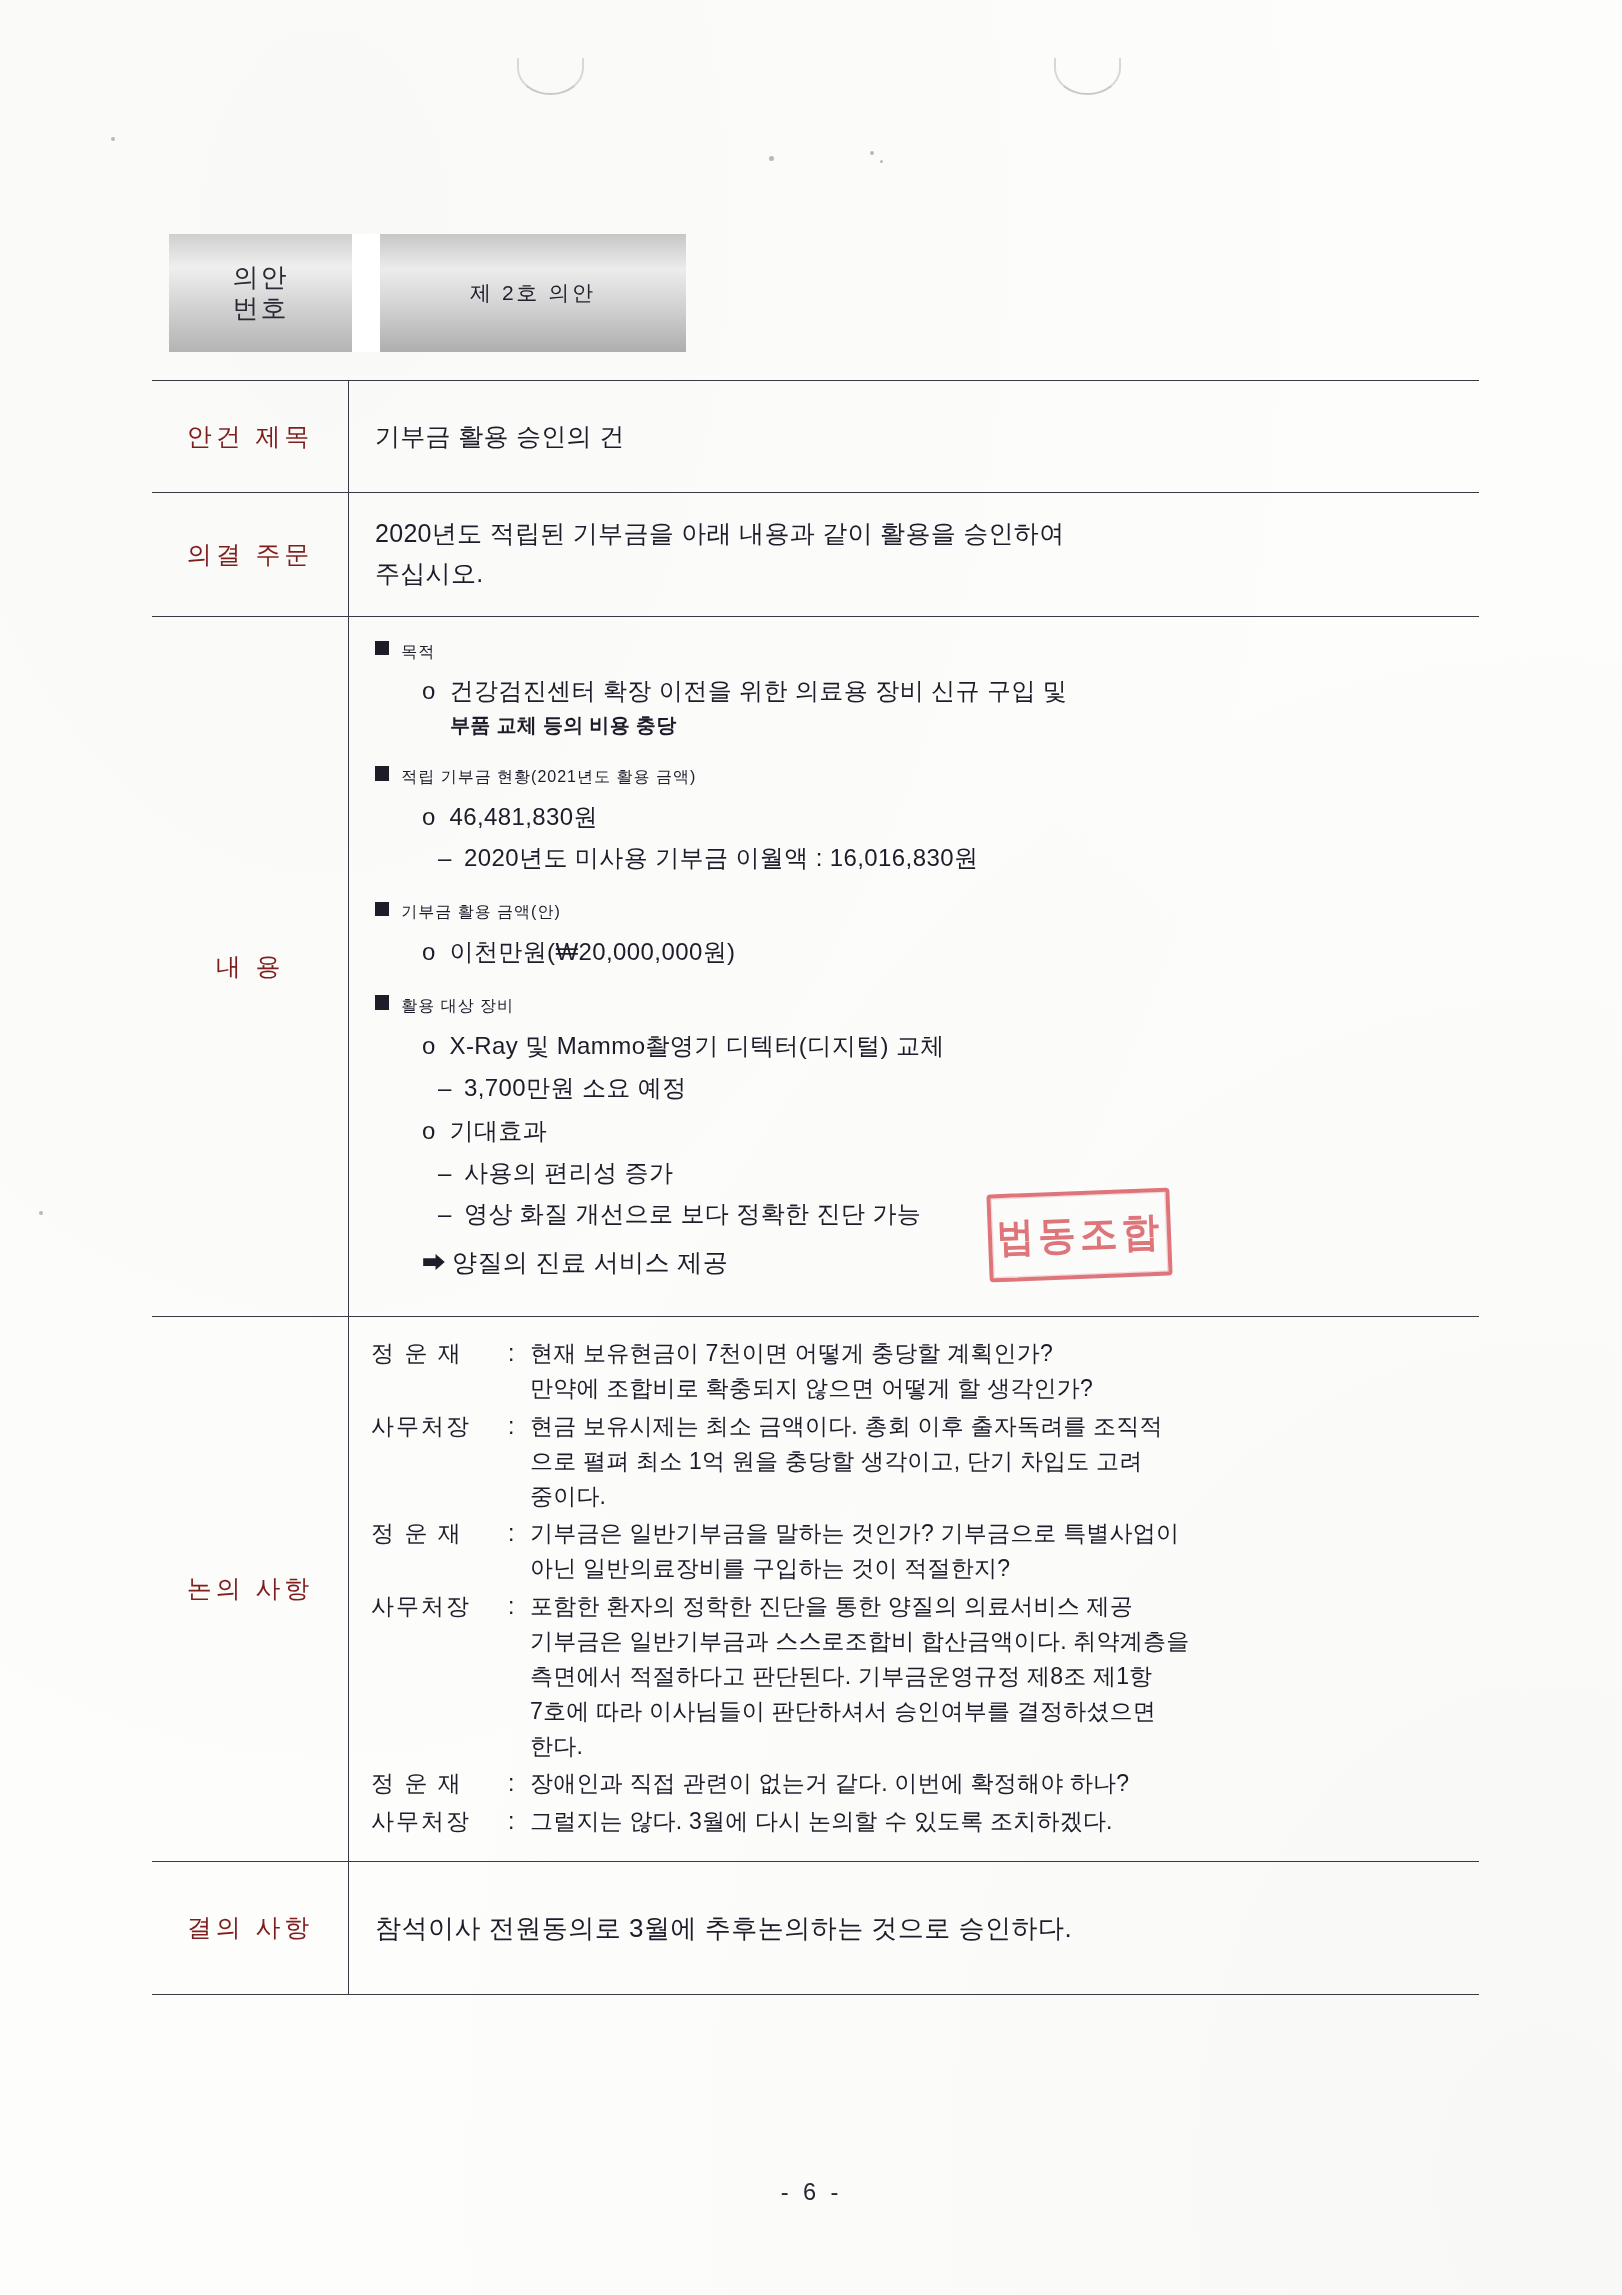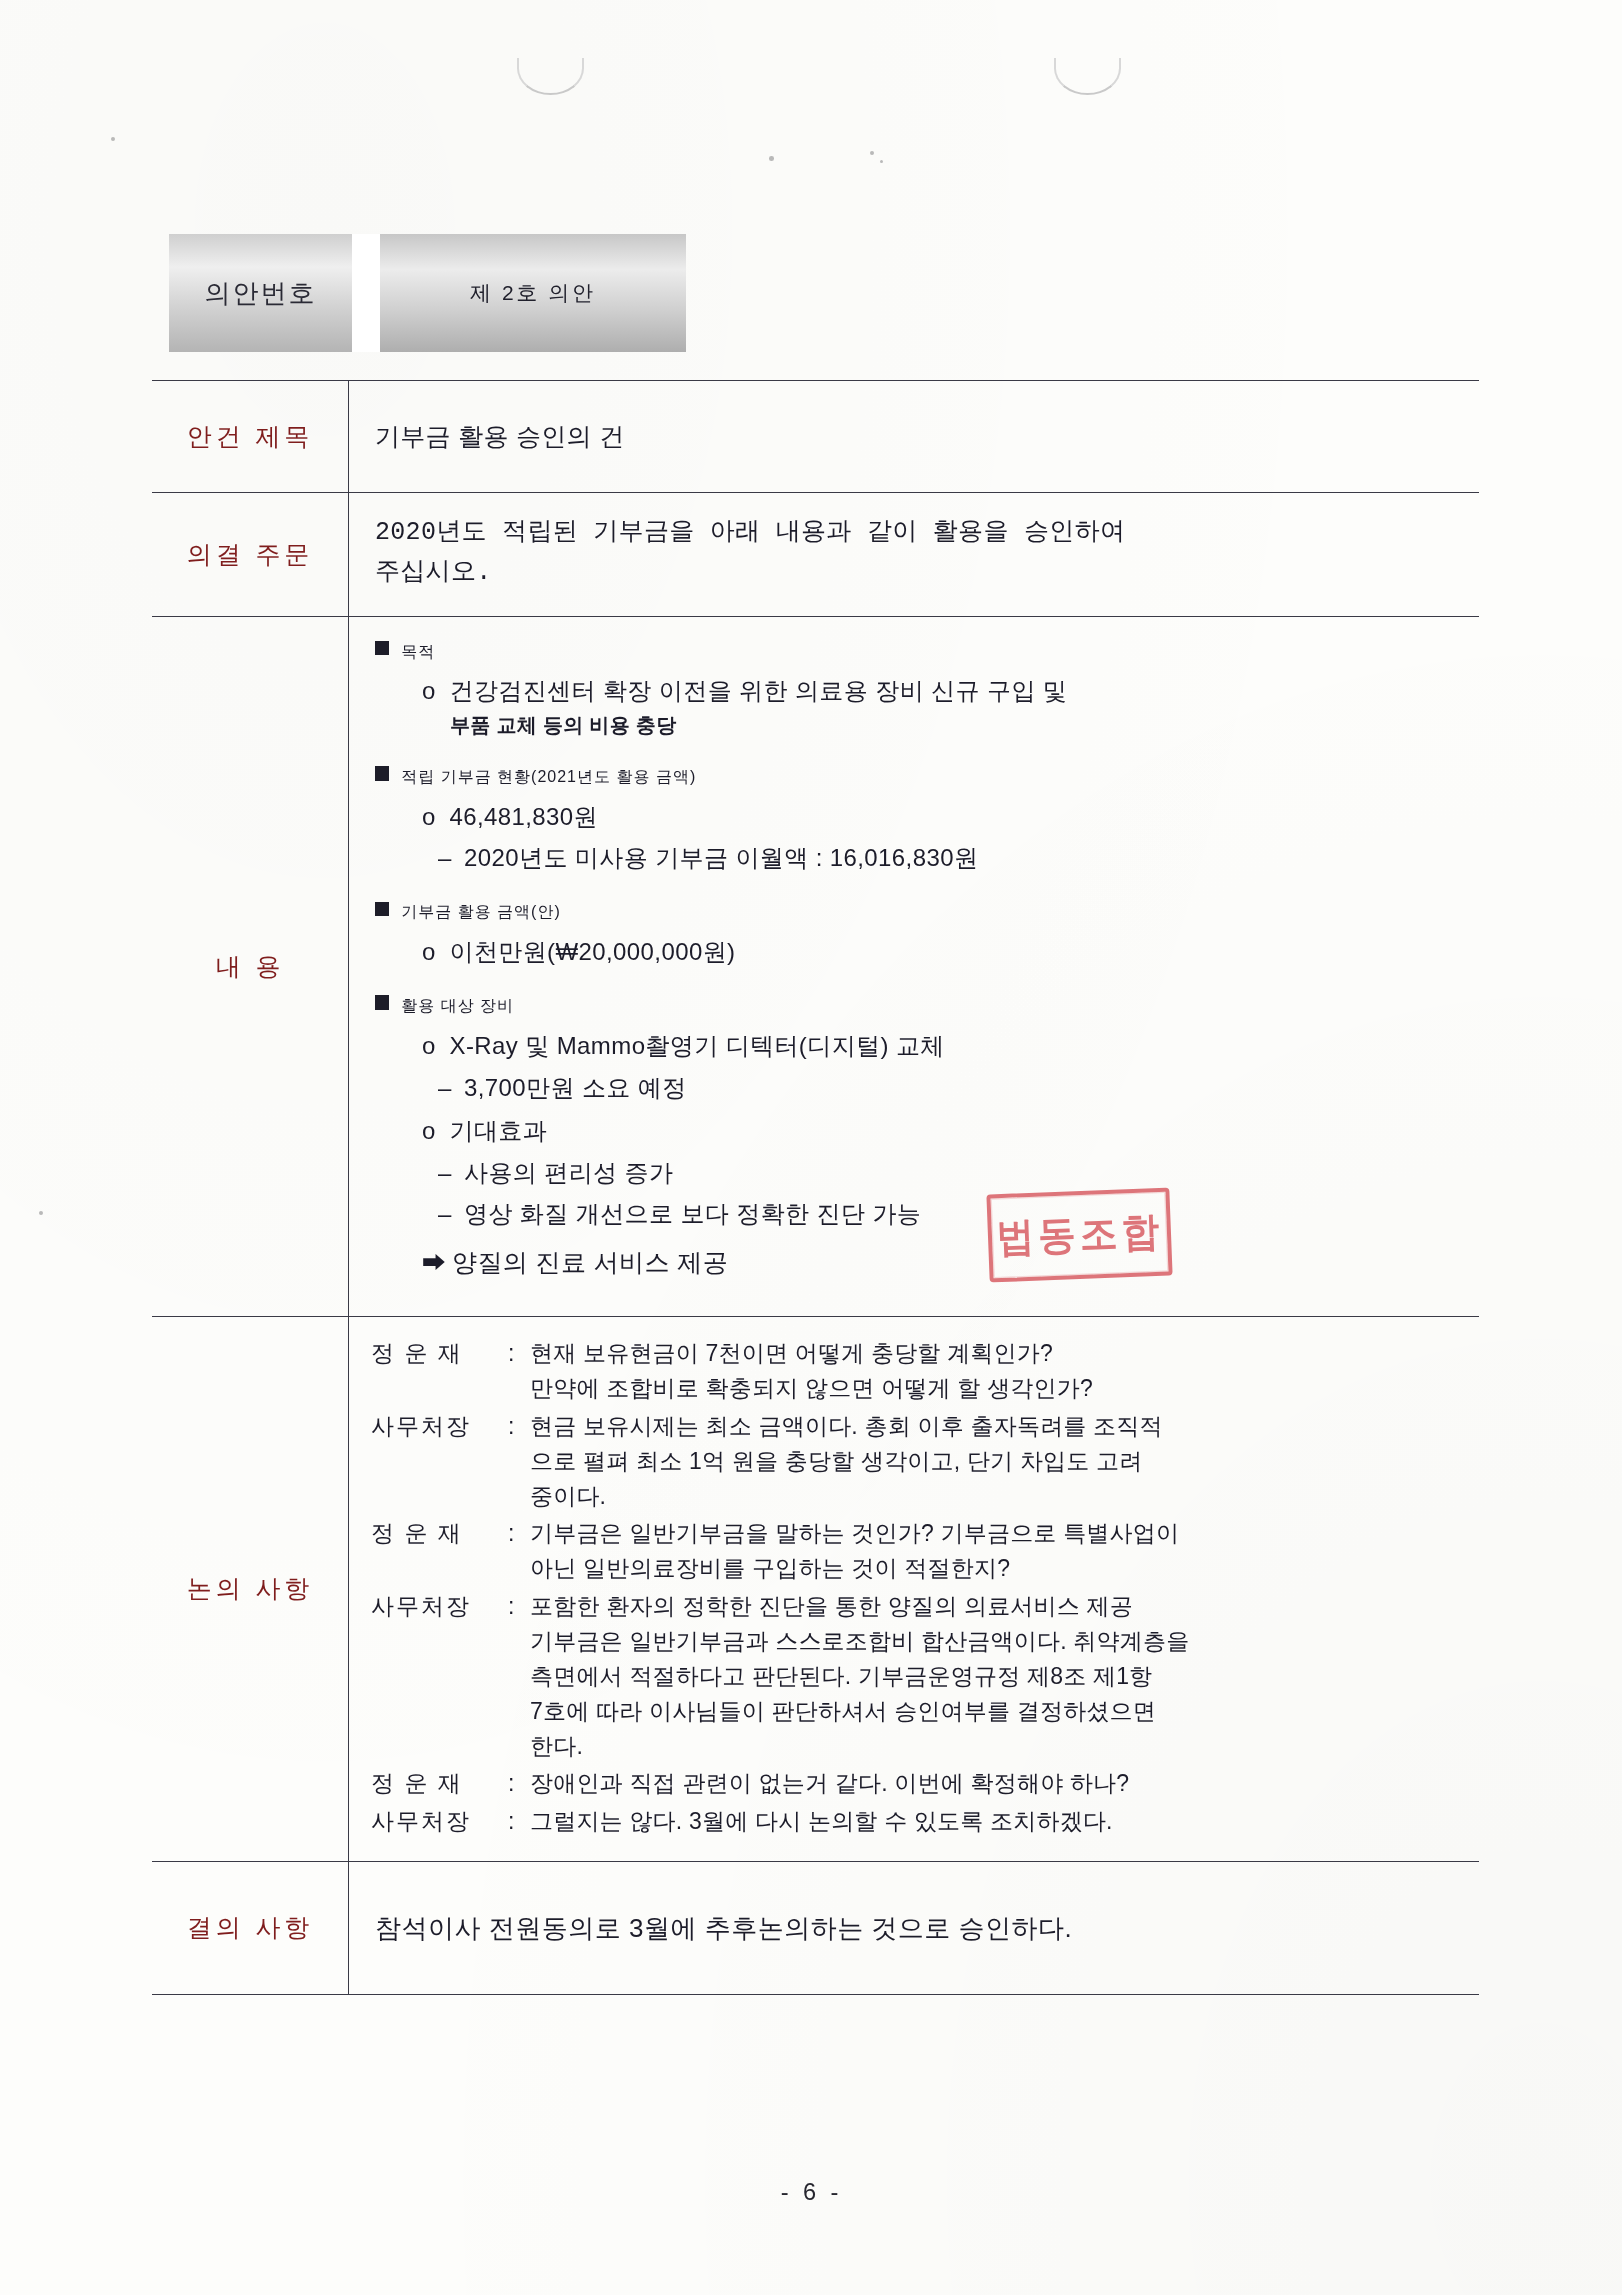--- a/index.html
+++ b/index.html
@@ -56,21 +56,21 @@
     width: 517px;
     height: 118px;
     display: flex;
     align-items: stretch;
     box-shadow: 0 0 0 0.7px #9a9a9a inset;
   }
   .badge-left {
     width: 183px;
     background: linear-gradient(180deg, #cfcfcf 0%, #efefef 28%, #d2d2d2 62%, #b4b4b4 100%);
     display: flex;
-    flex-direction: row;
+    flex-direction: column;
     align-items: center;
     justify-content: center;
     line-height: 1.18;
     font-size: 26px;
     letter-spacing: 2px;
     color: #2a2a35;
   }
   .badge-gap {
     width: 27.5px;
     background: #ffffff;
@@ -118,21 +118,21 @@
     line-height: 1.62;
     letter-spacing: 0.3px;
     color: #1c1c2a;
   }
   .row-title .cell-label,
   .row-title .cell-body { min-height: 77px; }
   .row-title .cell-body { display: flex; align-items: center; }
 
   .row-decision .cell-body { padding-top: 19.6px; padding-bottom: 22px; }
 
-  .t-ln { display: block; font-family: Liberation Mono, monospace; }
+  .t-ln { display: block; }
 
   
   .content-block { padding: 22px 19.6px 29px 26px; }
   .blk { margin-bottom: 22px; }
   .blk:last-child { margin-bottom: 3.9px; }
   .h-sq {
     font-size: 16px;
     letter-spacing: 1px;
     margin-bottom: 7.9px;
     white-space: nowrap;

